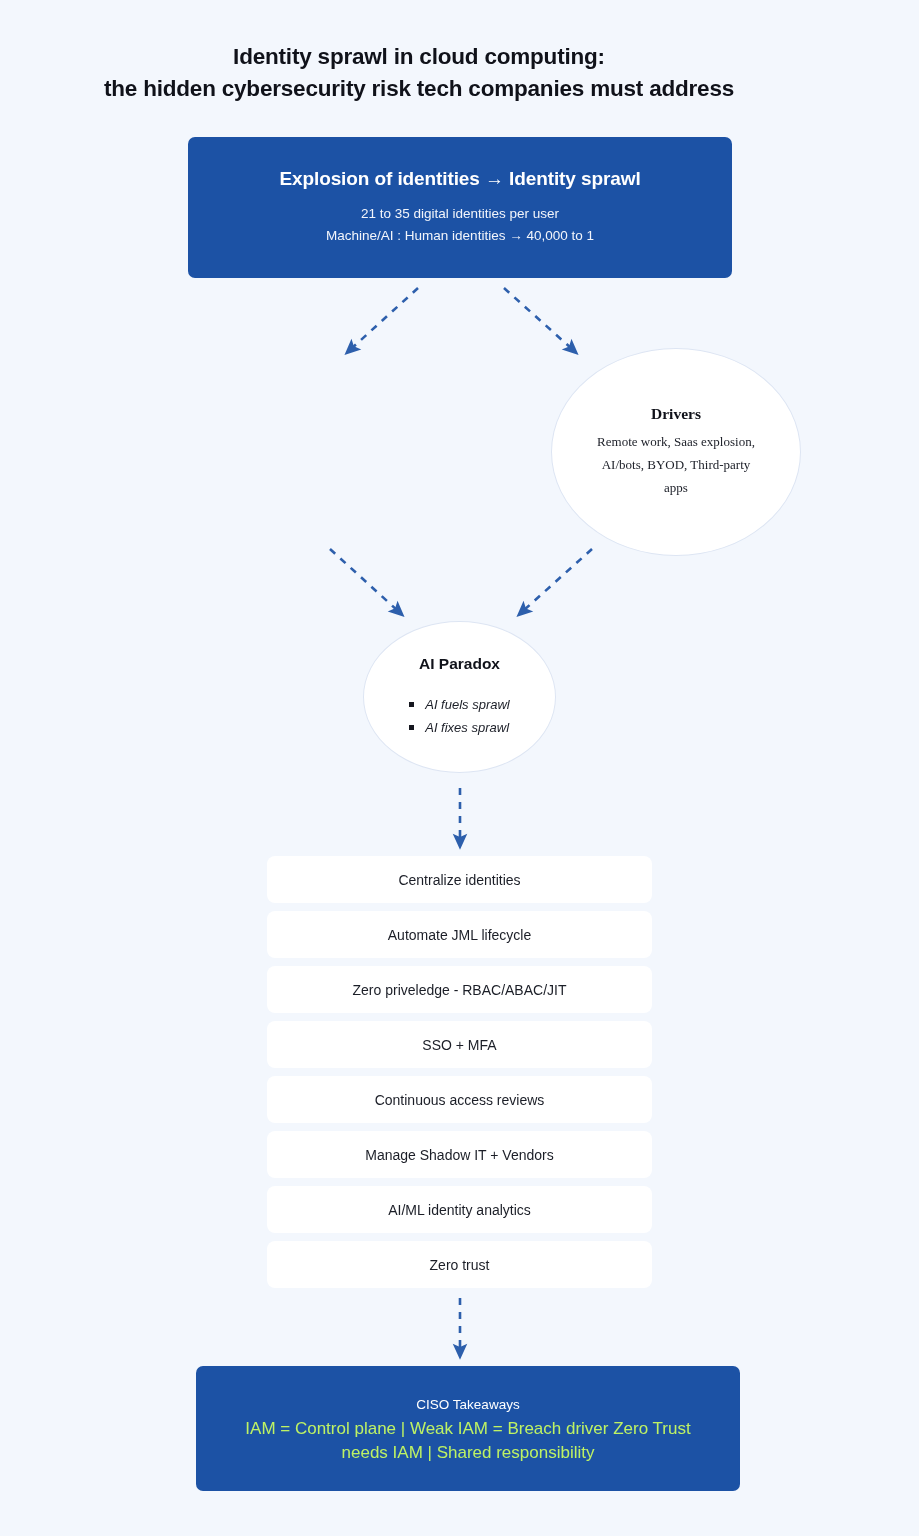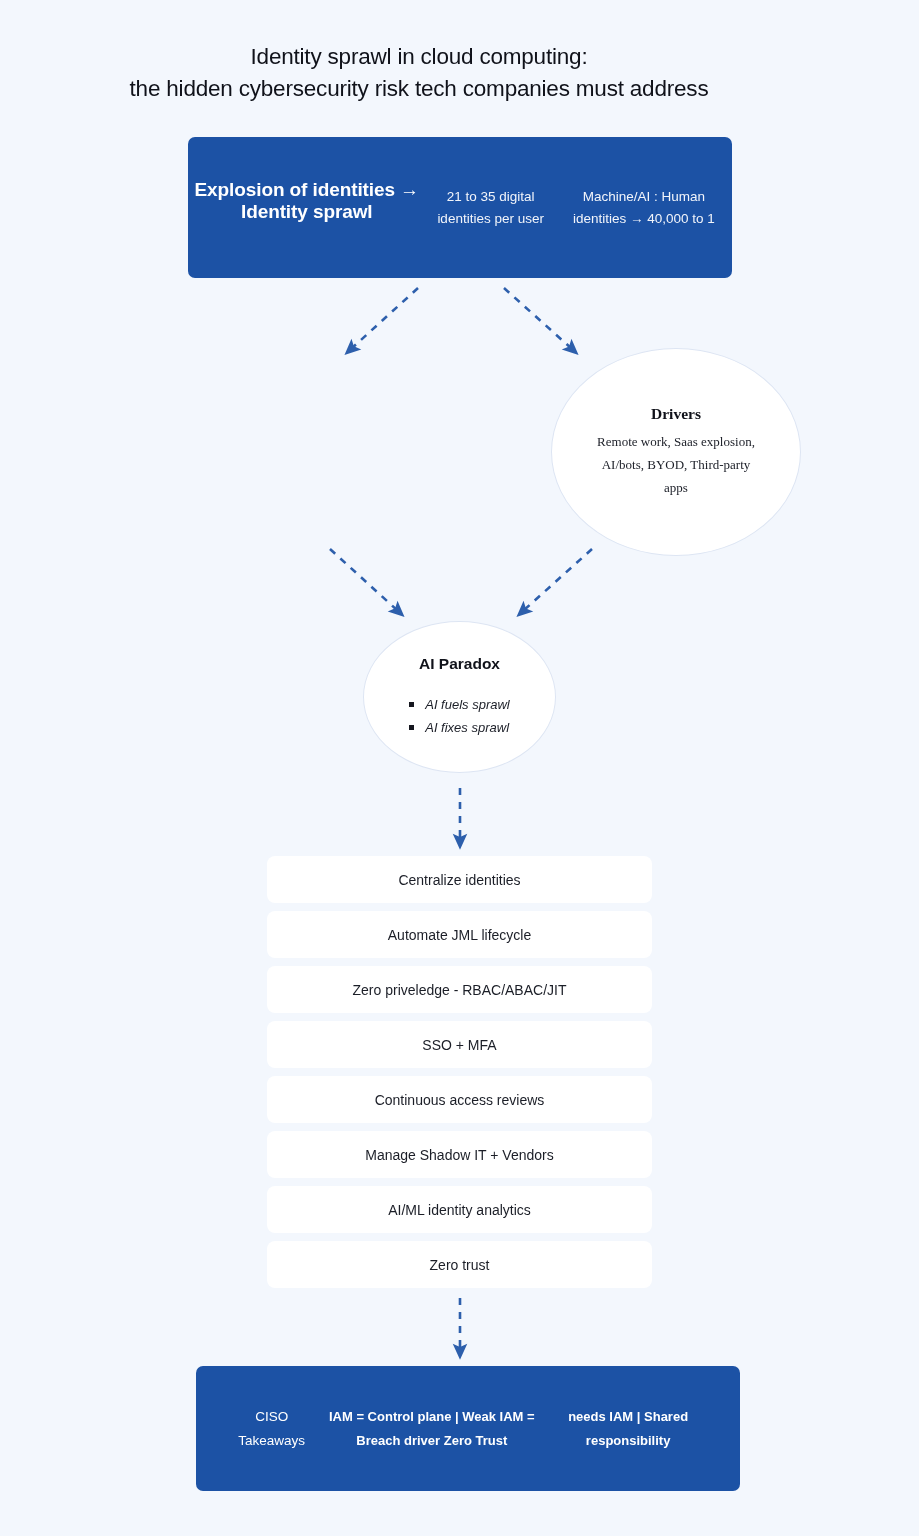--- a/index.html
+++ b/index.html
@@ -31,36 +31,36 @@
   }
 
   
   #title {
     position: absolute;
     left: 0;
     top: 41px;
     width: 838px;
     text-align: center;
     font-size: 22.5px;
-    font-weight: normal;
+    font-weight: bold;
     line-height: 32px;
     letter-spacing: -0.2px;
     color: #10121a;
     z-index: 3;
   }
   #title .l { display: block; }
 
   
   .blue-panel {
     position: absolute;
     background: #1c52a5;
     border-radius: 7px;
     z-index: 2;
     display: flex;
-    flex-direction: row;
+    flex-direction: column;
     align-items: center;
     justify-content: center;
     color: #ffffff;
     text-align: center;
   }
   #hero-panel {
     left: 188px;
     top: 137px;
     width: 544px;
     height: 141px;
@@ -85,24 +85,24 @@
     height: 125px;
     padding: 0 40px;
   }
   #takeaway-panel .tk-title {
     font-size: 13.5px;
     line-height: 24px;
     font-weight: 400;
     color: #ffffff;
   }
   #takeaway-panel .tk-body {
-    font-size: 13px;
+    font-size: 17px;
     line-height: 24px;
-    font-weight: 700;
-    color: #ffffff;
+    font-weight: 400;
+    color: #bef264;
   }
 
   
   .circle {
     position: absolute;
     border-radius: 50%;
     background: #ffffff;
     border: 1px solid #dde5f3;
     z-index: 2;
     display: flex;

